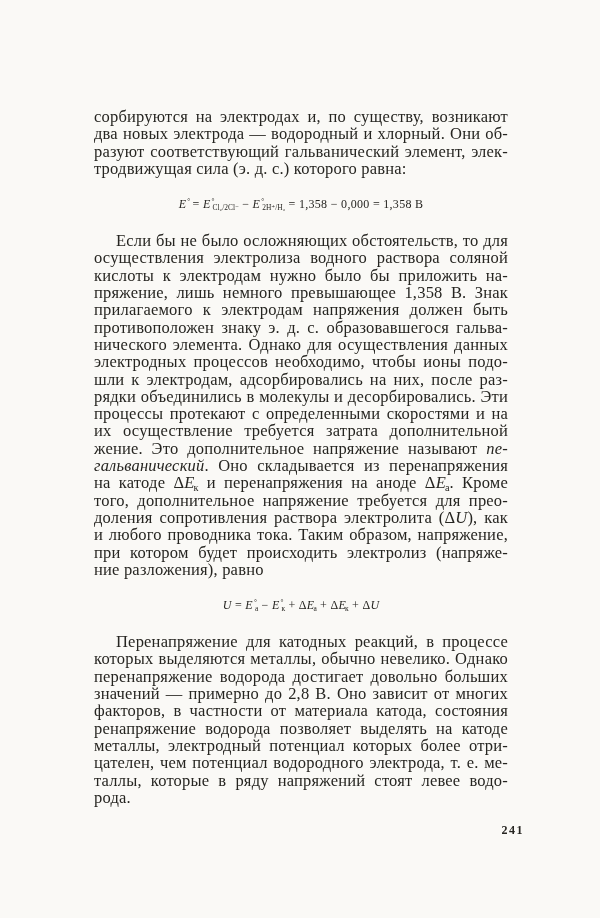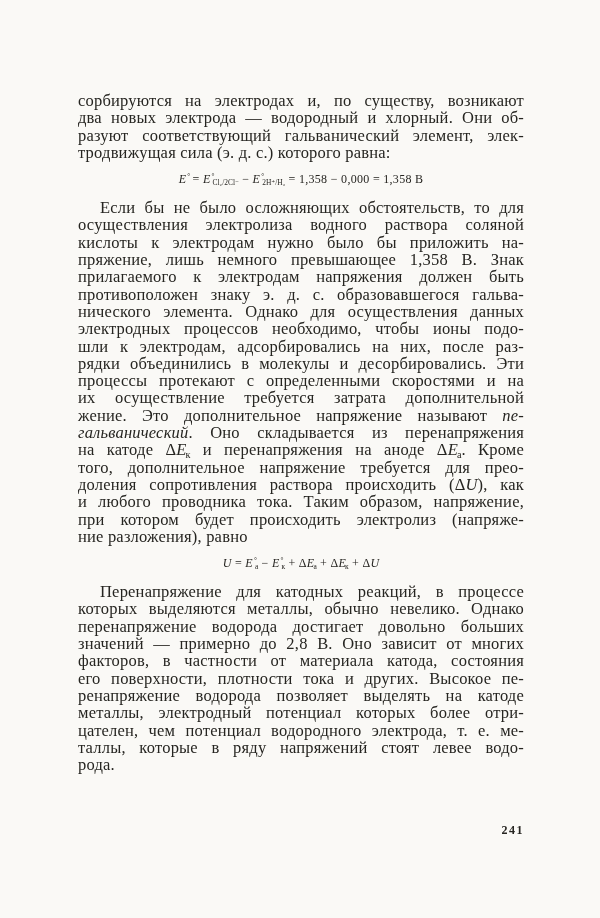--- a/index.html
+++ b/index.html
@@ -18,21 +18,21 @@
   }
   .text-column {
     position: absolute;
     left: 78px;
     top: 92px;
     width: 446px;
     font-size: 16.5px;
     line-height: 17.3px;
     letter-spacing: 0.2px;
   }
-  .para { margin: 0; }
+  .para { margin: 16px; }
   .line {
     text-align: justify;
     text-align-last: justify;
   }
   .line.end {
     text-align-last: left;
   }
   .line.indent {
     text-indent: 22px;
   }
@@ -83,33 +83,32 @@
         <div class="line"><span>нического элемента. Однако для осуществления данных</span></div>
         <div class="line"><span>электродных процессов необходимо, чтобы ионы подо-</span></div>
         <div class="line"><span>шли к электродам, адсорбировались на них, после раз-</span></div>
         <div class="line"><span>рядки объединились в молекулы и десорбировались. Эти</span></div>
         <div class="line"><span>процессы протекают с определенными скоростями и на</span></div>
         <div class="line"><span>их осуществление требуется затрата дополнительной</span></div>
         <div class="line"><span>жение. Это дополнительное напряжение называют </span><span class="it">пе-</span></div>
         <div class="line"><span class="it">гальванический</span><span>. Оно складывается из перенапряжения</span></div>
         <div class="line"><span>на катоде Δ</span><span class="it">E</span><sub>к</sub><span> и перенапряжения на аноде Δ</span><span class="it">E</span><sub>а</sub><span>. Кроме</span></div>
         <div class="line"><span>того, дополнительное напряжение требуется для прео-</span></div>
-        <div class="line"><span>доления сопротивления раствора происходить (Δ</span><span class="it">U</span><span>), как</span></div>
+        <div class="line"><span>доления сопротивления раствора электролита (Δ</span><span class="it">U</span><span>), как</span></div>
         <div class="line"><span>и любого проводника тока. Таким образом, напряжение,</span></div>
         <div class="line"><span>при котором будет происходить электролиз (напряже-</span></div>
         <div class="line end"><span>ние разложения), равно</span></div>
       </div>
       <div class="formula"><span class="it">U</span><span> = </span><span class="it">E</span><sup>°</sup><sub>а</sub><span> − </span><span class="it">E</span><sup>°</sup><sub>к</sub><span> + Δ</span><span class="it">E</span><sub>а</sub><span> + Δ</span><span class="it">E</span><sub>к</sub><span> + Δ</span><span class="it">U</span></div>
       <div class="para">
         <div class="line indent"><span>Перенапряжение для катодных реакций, в процессе</span></div>
         <div class="line"><span>которых выделяются металлы, обычно невелико. Однако</span></div>
         <div class="line"><span>перенапряжение водорода достигает довольно больших</span></div>
         <div class="line"><span>значений — примерно до 2,8 В. Оно зависит от многих</span></div>
         <div class="line"><span>факторов, в частности от материала катода, состояния</span></div>
-        <div class="line"><span>его поверхности, плотности тока и других. Высокое пе-</span></div>
         <div class="line"><span>ренапряжение водорода позволяет выделять на катоде</span></div>
         <div class="line"><span>металлы, электродный потенциал которых более отри-</span></div>
         <div class="line"><span>цателен, чем потенциал водородного электрода, т. е. ме-</span></div>
         <div class="line"><span>таллы, которые в ряду напряжений стоят левее водо-</span></div>
         <div class="line end"><span>рода.</span></div>
       </div>
     </div>
   <div class="page-number">241</div>
 </div>
 

